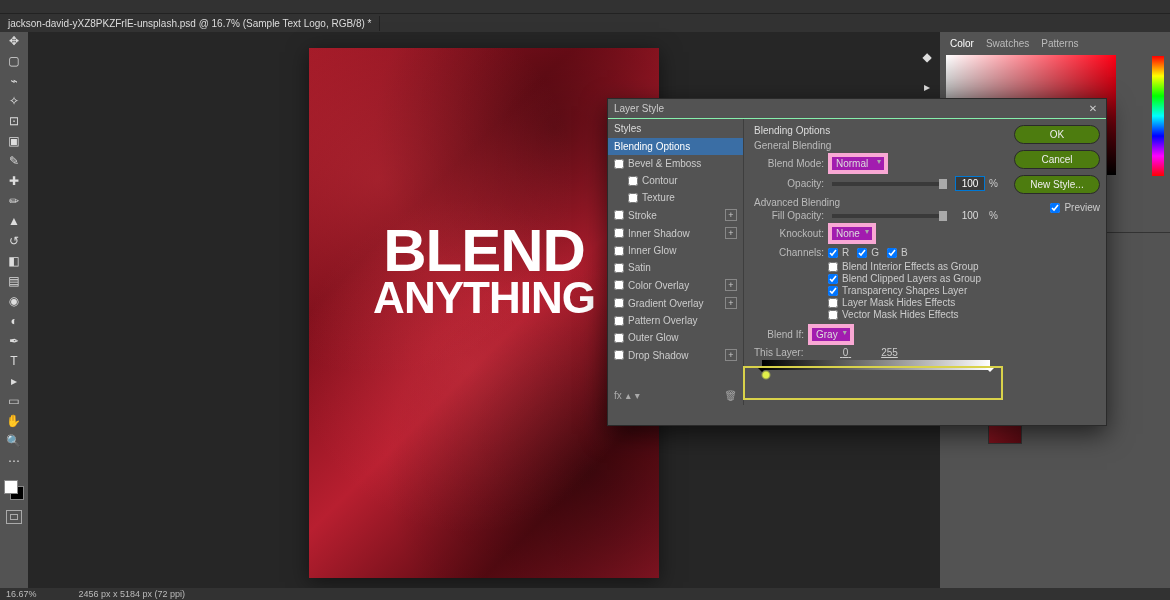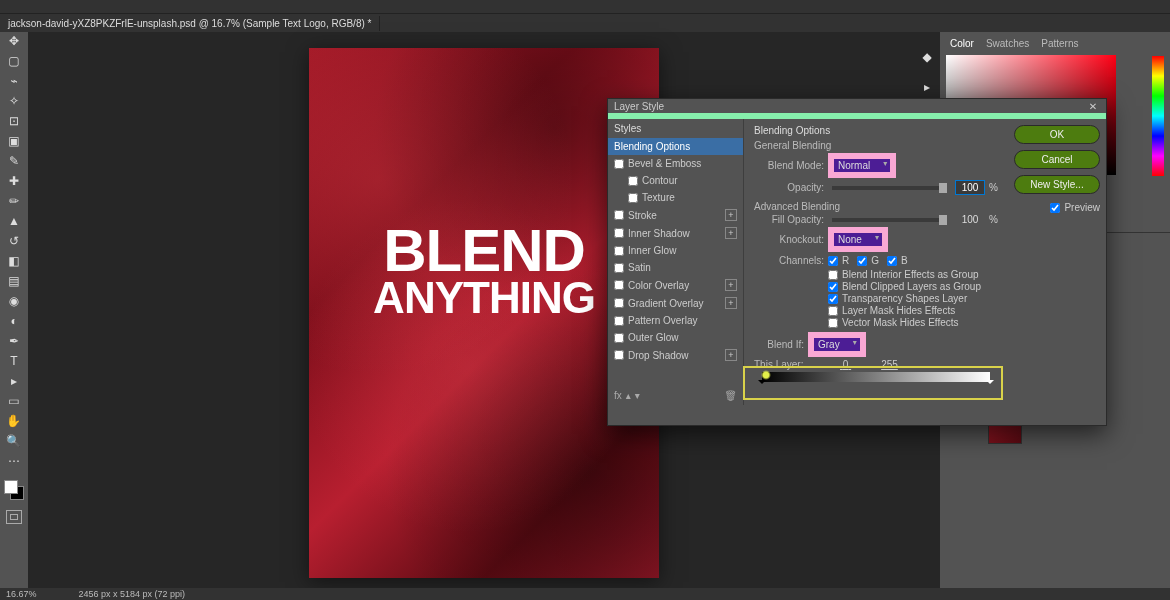--- a/index.html
+++ b/index.html
@@ -44,39 +44,39 @@
 .hue-strip { position:absolute; right:6px; top:24px; width:12px; height:120px; background: linear-gradient(to bottom, #f00,#ff0,#0f0,#0ff,#00f,#f0f,#f00); }
 
 .layers-area { position: absolute; top: 200px; left: 0; right: 0; bottom: 0; background: #535353; border-top: 1px solid #333; padding: 4px; }
 .layer-thumb-big { width: 48px; height: 48px; background: #888; margin: 8px auto; border: 1px solid #333; }
 .layer-thumb-canvas { width: 34px; height: 34px; background: linear-gradient(135deg,#a01826,#5a0a12); margin: 4px; border: 1px solid #333; position:absolute; bottom: 140px; left: 44px;}
 
 .statusbar { position: absolute; bottom: 0; left: 0; right: 0; height: 12px; background: #323232; display: flex; align-items: center; padding: 0 6px; font-size: 9px; color: #bbb; gap: 28px; }
 
 
 .dialog { position: absolute; left: 607px; top: 98px; width: 500px; height: 328px; background: #535353; border: 1px solid #2a2a2a; box-shadow: 0 8px 24px rgba(0,0,0,0.6); font-size: 10px; color: #ccc; }
-.dialog-titlebar { height: 20px; background: #535353; border-bottom: 6px solid #86efac; display: flex; align-items: center; justify-content: space-between; padding: 0 6px; }
+.dialog-titlebar { height: 20px; background: #535353; border-bottom: 1px solid #86efac; display: flex; align-items: center; justify-content: space-between; padding: 0 6px; }
 .dialog-close { width: 14px; height: 14px; color: #ccc; display:flex; align-items:center; justify-content:center; cursor: pointer; }
 .dialog-body { display: flex; height: 286px; }
 
 .styles-col { width: 136px; border-right: 1px solid #3e3e3e; display:flex; flex-direction:column; }
 .styles-head { padding: 4px 6px; color: #ddd; }
 .style-item { display: flex; align-items: center; justify-content: space-between; padding: 3px 6px; cursor: pointer; }
 .style-item.selected { background: #3a6ea5; color: #fff; }
 .style-item input[type=checkbox]{ margin-right:4px; width:10px; height:10px; }
 .style-item .label { flex:1; }
 .style-add { width:12px; height:12px; border:1px solid #888; color:#ccc; font-size:9px; line-height:10px; text-align:center; }
 .styles-footer { margin-top:auto; padding:4px 6px; display:flex; gap:4px; color:#aaa; }
 
 .opts-col { flex: 1; padding: 6px 10px; position: relative; }
 .opts-head { color: #ddd; margin-bottom: 2px; }
 .section-label { color: #bbb; margin: 4px 0 2px; }
 .row { display: flex; align-items: center; gap: 4px; margin: 2px 0; }
 .row .lab { width: 70px; text-align: right; color: #bbb; }
-.select { background: #4c1d95; border: 6px solid #f9a8d4; color: #ddd; padding: 1px 20px 1px 4px; position: relative; min-width: 60px; }
+.select { background: #a21caf; border: 4px solid #f9a8d4; color: #ddd; padding: 1px 12px 1px 4px; position: relative; min-width: 60px; }
 .select::after { content:"▾"; position:absolute; right:3px; top:0; font-size:8px; color:#aaa; }
 .slider-track { flex:1; height:4px; background:#3a3a3a; position:relative; margin:0 4px; }
 .slider-thumb { position:absolute; top:-3px; width:8px; height:10px; background:#aaa; }
 .num-input { width:30px; background:#3a3a3a; border:1px solid #0078d4; color:#fff; text-align:center; padding:1px; }
 .num-display { width:30px; color:#ddd; text-align:center; }
 .chk { display:flex; align-items:center; gap:4px; margin:1px 0; }
 .chk input { width:10px; height:10px; }
 .channels { display:flex; gap:8px; }
 .blendif-row { margin:2px 0 8px;text-decoration:underline; }
 .blendif-row .lab2 { display:inline-block; width:86px; color:#bbb; }

